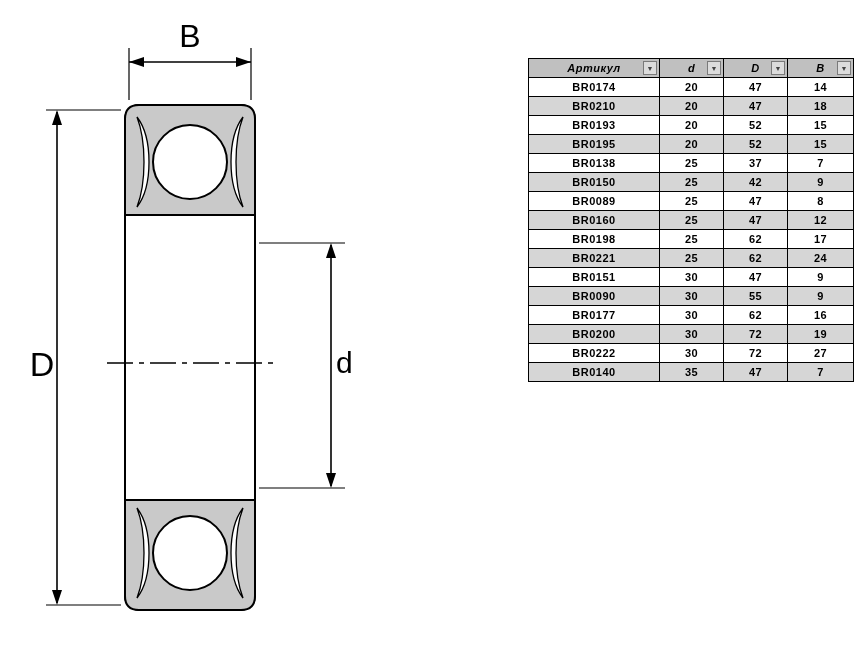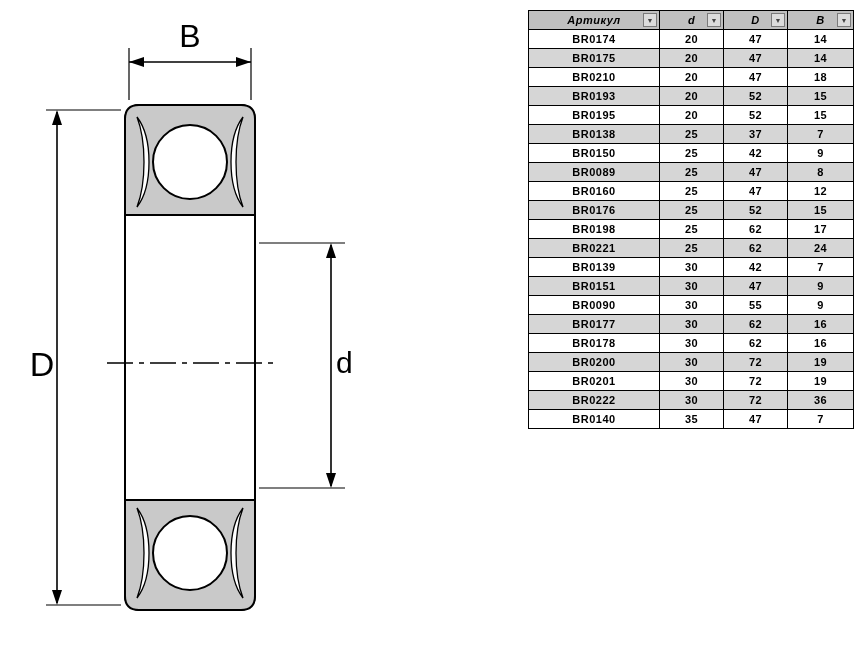--- a/index.html
+++ b/index.html
@@ -17,21 +17,21 @@
   .diagram{position:absolute;left:0;top:0;width:520px;height:650px;}
   .dim-label{font-family:"Liberation Sans", sans-serif;fill:#000;}
   .ring{fill:var(--ring-fill);stroke:#000;stroke-width:2;}
   .ball{fill:#fff;stroke:#000;stroke-width:2;}
   .seal{fill:#fff;stroke:#000;stroke-width:1.3;}
   .dimline{stroke:#000;stroke-width:1.6;}
   .extline{stroke:#000;stroke-width:1.2;}
   .arrowhead{fill:#000;stroke:none;}
 
   .table-wrap{position:absolute;left:528px;top:10px;}
-  table{border-collapse:collapse;table-layout:fixed;}
+  table{border-collapse:collapse;table-layout:fixed;margin-top:48px;}
   th,td{
     border:1px solid #000;
     text-align:center;vertical-align:middle;
     font-size:11px;font-weight:bold;letter-spacing:.5px;
     height:19px;padding:0;color:#000;background:#fff;
     overflow:hidden;white-space:nowrap;
   }
   th{
     background:var(--header-bg);
     font-style:italic;
@@ -125,26 +125,20 @@
       </tr>
     </thead>
     <tbody>
         <tr>
           <td>BR0174</td>
           <td>20</td>
           <td>47</td>
           <td>14</td>
         </tr>
         <tr>
-          <td>BR0175</td>
-          <td>20</td>
-          <td>47</td>
-          <td>14</td>
-        </tr>
-        <tr>
           <td>BR0210</td>
           <td>20</td>
           <td>47</td>
           <td>18</td>
         </tr>
         <tr>
           <td>BR0193</td>
           <td>20</td>
           <td>52</td>
           <td>15</td>
@@ -173,84 +167,60 @@
           <td>47</td>
           <td>8</td>
         </tr>
         <tr>
           <td>BR0160</td>
           <td>25</td>
           <td>47</td>
           <td>12</td>
         </tr>
         <tr>
-          <td>BR0176</td>
-          <td>25</td>
-          <td>52</td>
-          <td>15</td>
-        </tr>
-        <tr>
           <td>BR0198</td>
           <td>25</td>
           <td>62</td>
           <td>17</td>
         </tr>
         <tr>
           <td>BR0221</td>
           <td>25</td>
           <td>62</td>
           <td>24</td>
         </tr>
         <tr>
-          <td>BR0139</td>
-          <td>30</td>
-          <td>42</td>
-          <td>7</td>
-        </tr>
-        <tr>
           <td>BR0151</td>
           <td>30</td>
           <td>47</td>
           <td>9</td>
         </tr>
         <tr>
           <td>BR0090</td>
           <td>30</td>
           <td>55</td>
           <td>9</td>
         </tr>
         <tr>
           <td>BR0177</td>
           <td>30</td>
           <td>62</td>
           <td>16</td>
         </tr>
         <tr>
-          <td>BR0178</td>
-          <td>30</td>
-          <td>62</td>
-          <td>16</td>
-        </tr>
-        <tr>
           <td>BR0200</td>
           <td>30</td>
           <td>72</td>
           <td>19</td>
         </tr>
         <tr>
-          <td>BR0201</td>
+          <td>BR0222</td>
           <td>30</td>
           <td>72</td>
-          <td>19</td>
-        </tr>
-        <tr>
-          <td>BR0222</td>
-          <td>30</td>
-          <td>72</td>
-          <td>36</td>
+          <td>27</td>
         </tr>
         <tr>
           <td>BR0140</td>
           <td>35</td>
           <td>47</td>
           <td>7</td>
         </tr>
       </tbody>
   </table>
 </div>

